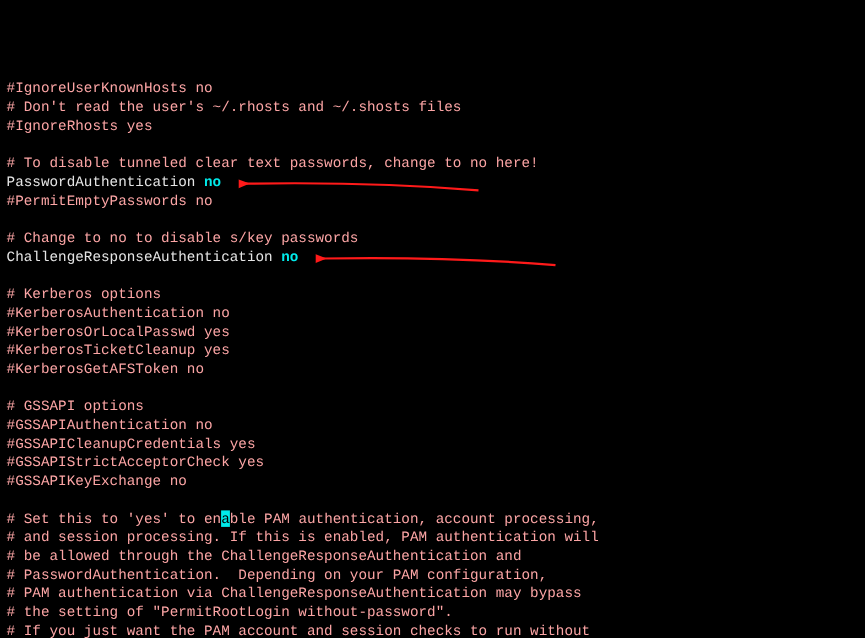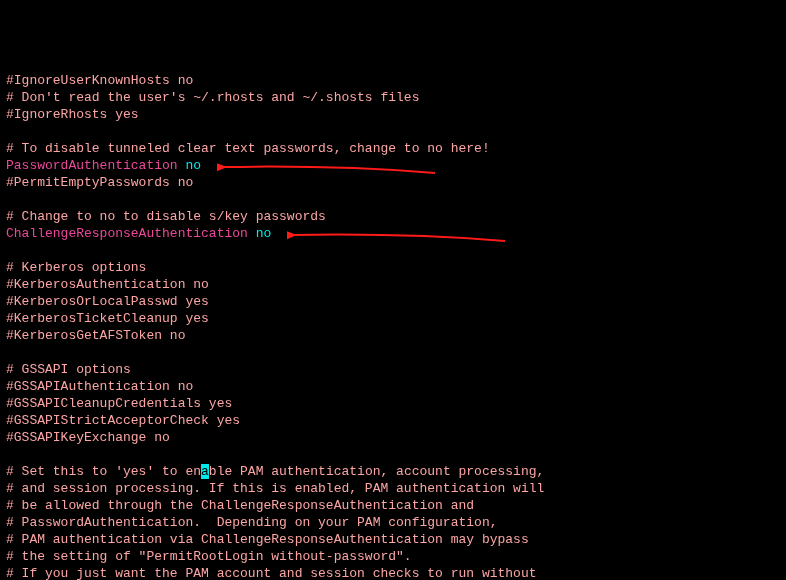--- a/index.html
+++ b/index.html
@@ -8,22 +8,22 @@
       font-family: "Consolas", "Courier New", monospace;
       font-size: 13px;
       line-height: 17px;
       padding: 4px 6px;
       width: 786px;
       height: 580px;
       overflow: hidden;
       white-space: pre;
     }
     .comment { color: #fca5a5; }
-    .directive { color: #ec4899; }
-    .value { color: #00eaea; font-weight: normal; }
+    .directive { color: #e5e5e5; }
+    .value { color: #00eaea; font-weight: bold; }
     .line { display: block; position: relative; }
     .cursor {
       background: #00eaea;
       color: #000;
     }
     .arrow {
       display: inline-block;
       position: relative;
       vertical-align: middle;
       height: 14px;

